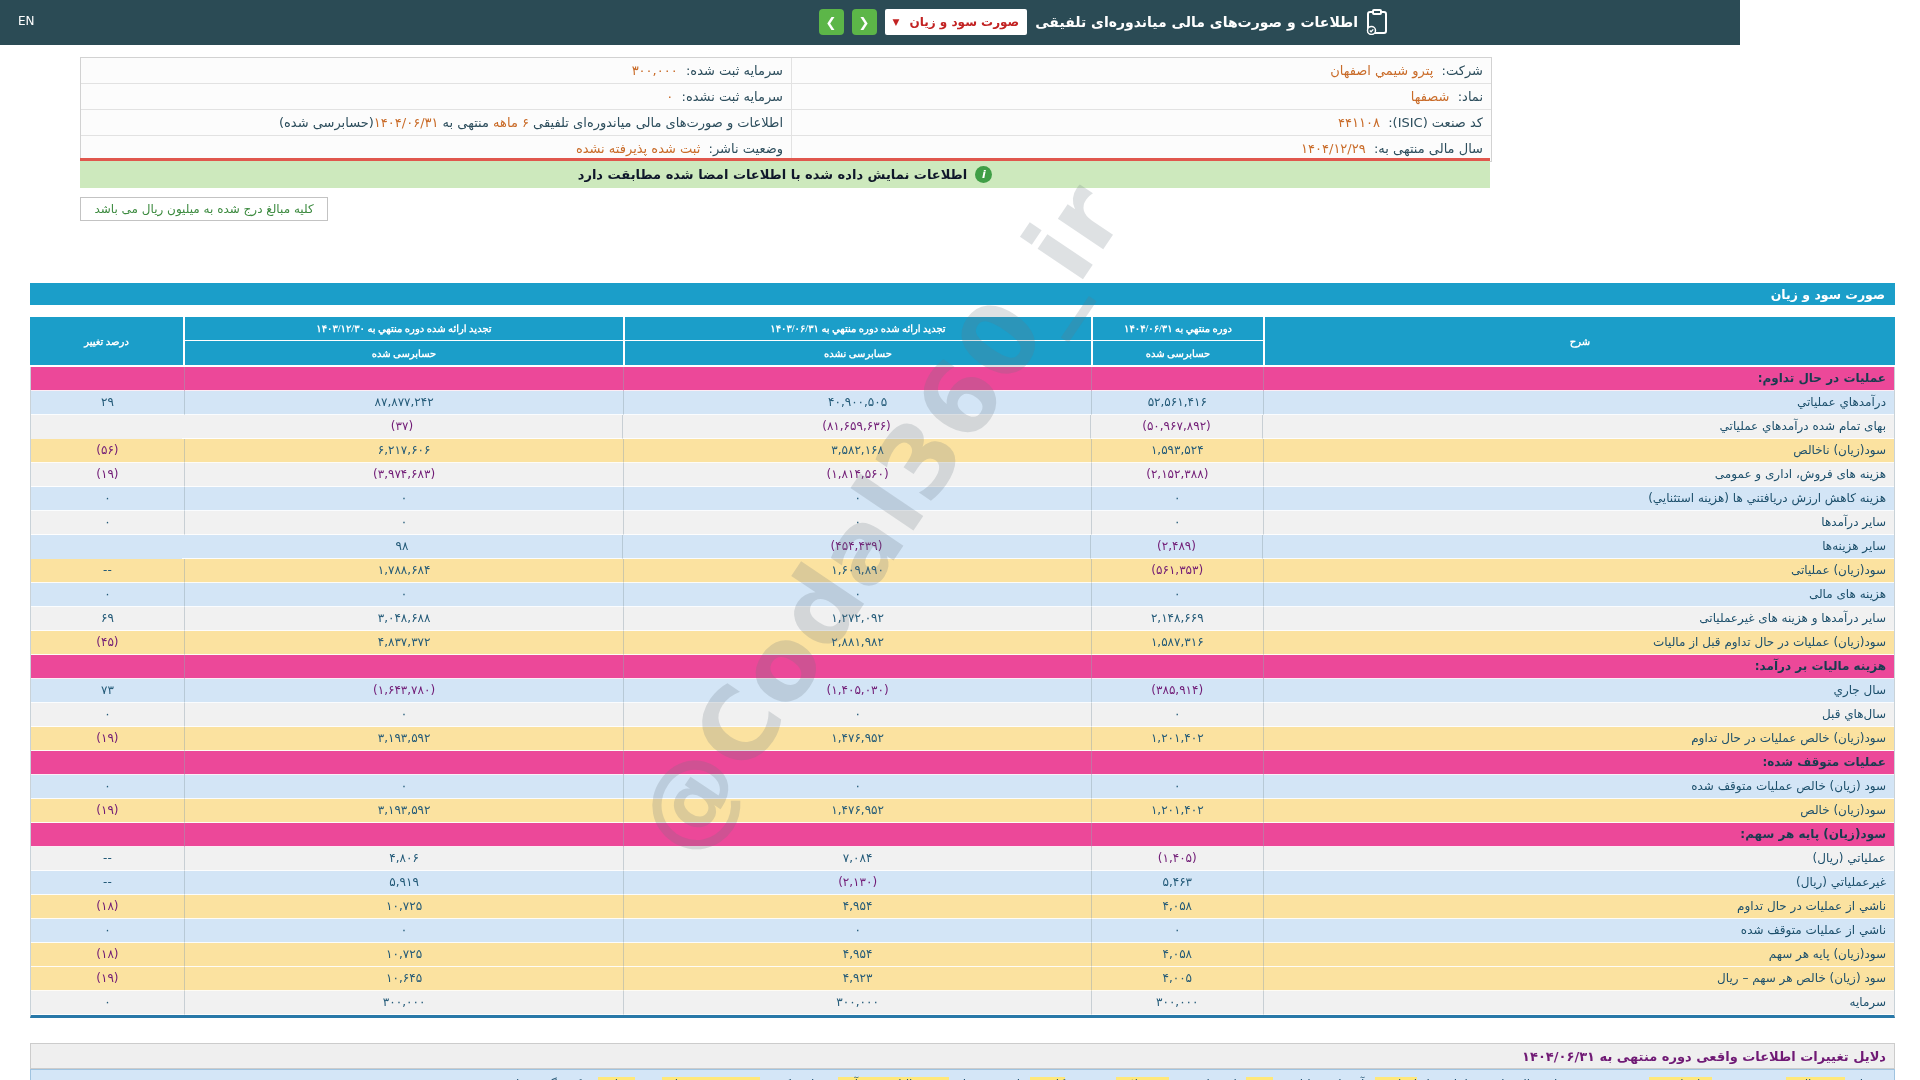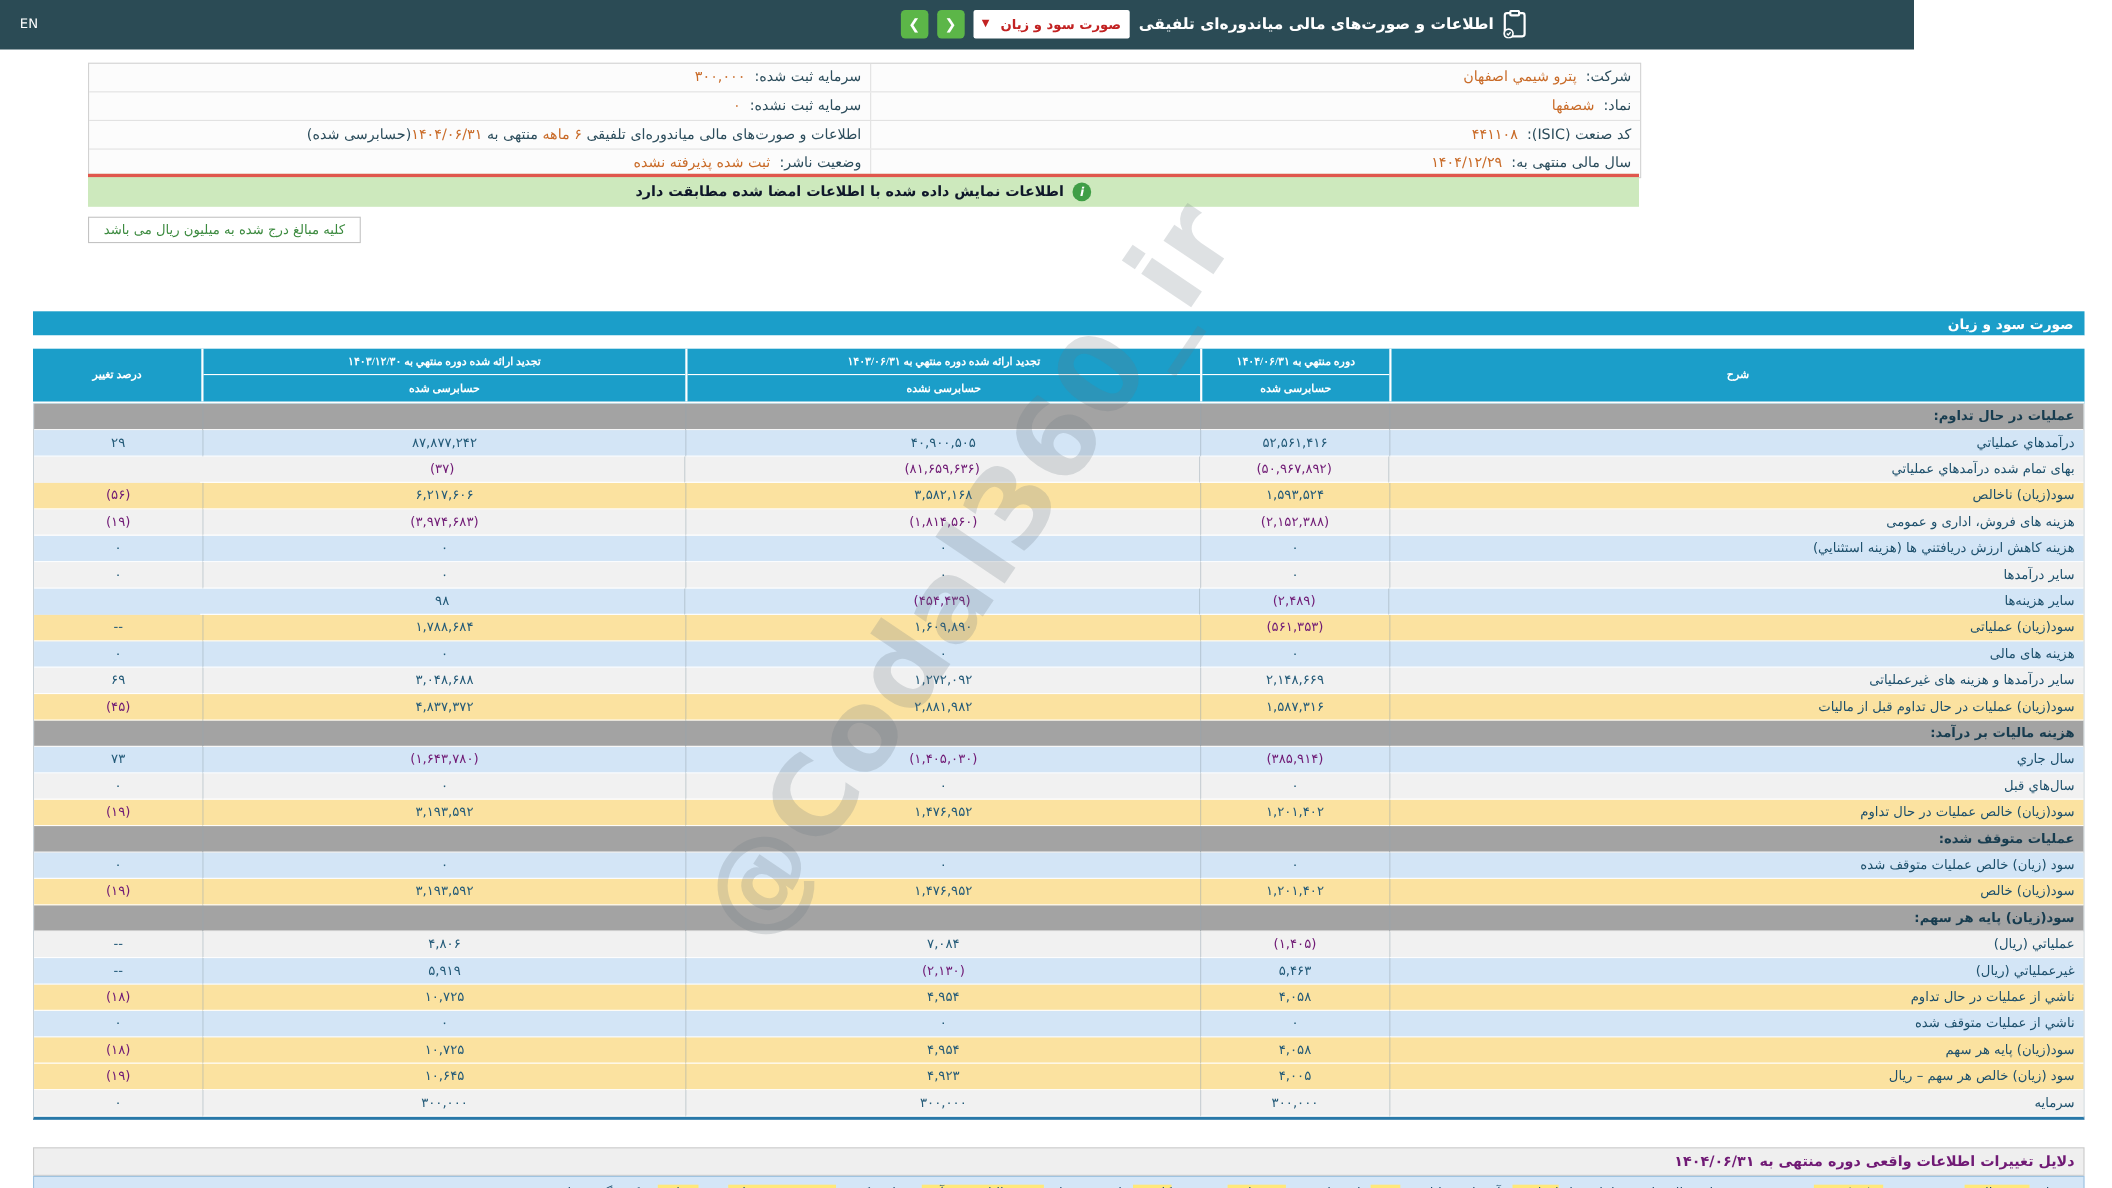--- a/index.html
+++ b/index.html
@@ -51,21 +51,21 @@
   .th.period{height:48px;}
   .th.c1{width:172px;} .th.c2{width:468px;} .th.c3{width:440px;}
   .th.pct{width:153px;height:48px;display:flex;align-items:center;justify-content:center;}
   .th .p{height:23px;border-bottom:1px solid #fff;display:flex;align-items:center;justify-content:center;}
   .th .a{height:24px;display:flex;align-items:center;justify-content:center;}
   .tbody{border:1px solid #c9d2d8;border-top:none;border-bottom:3px solid #2878a8;}
   .trow{display:flex;height:24px;box-sizing:border-box;}
   .trow.bg-blue{background:#d3e5f6;}
   .trow.bg-white{background:#f1f1f1;}
   .trow.bg-yellow{background:#fbe2a0;}
-  .trow.section{background:#a3a3a3;}
+  .trow.section{background:#ec4899;}
   .td{box-sizing:border-box;height:24px;line-height:23px;font-size:12px;border-left:1px solid rgba(150,165,175,.45);
     border-bottom:1px solid rgba(255,255,255,.9);overflow:hidden;white-space:nowrap;}
   .td:last-child{border-left:none;}
   .td.desc{width:632px;padding-right:8px;color:#1d506c;text-align:right;}
   .trow.section .td.desc{color:#173c4f;font-weight:bold;}
   .td.num{color:#235a78;text-align:center;direction:ltr;}
   .trow .td:nth-child(2){width:172px;}
   .trow .td:nth-child(3){width:468px;}
   .trow .td:nth-child(4){width:440px;}
   .td.pct{width:153px;color:#235a78;text-align:center;direction:ltr;}

